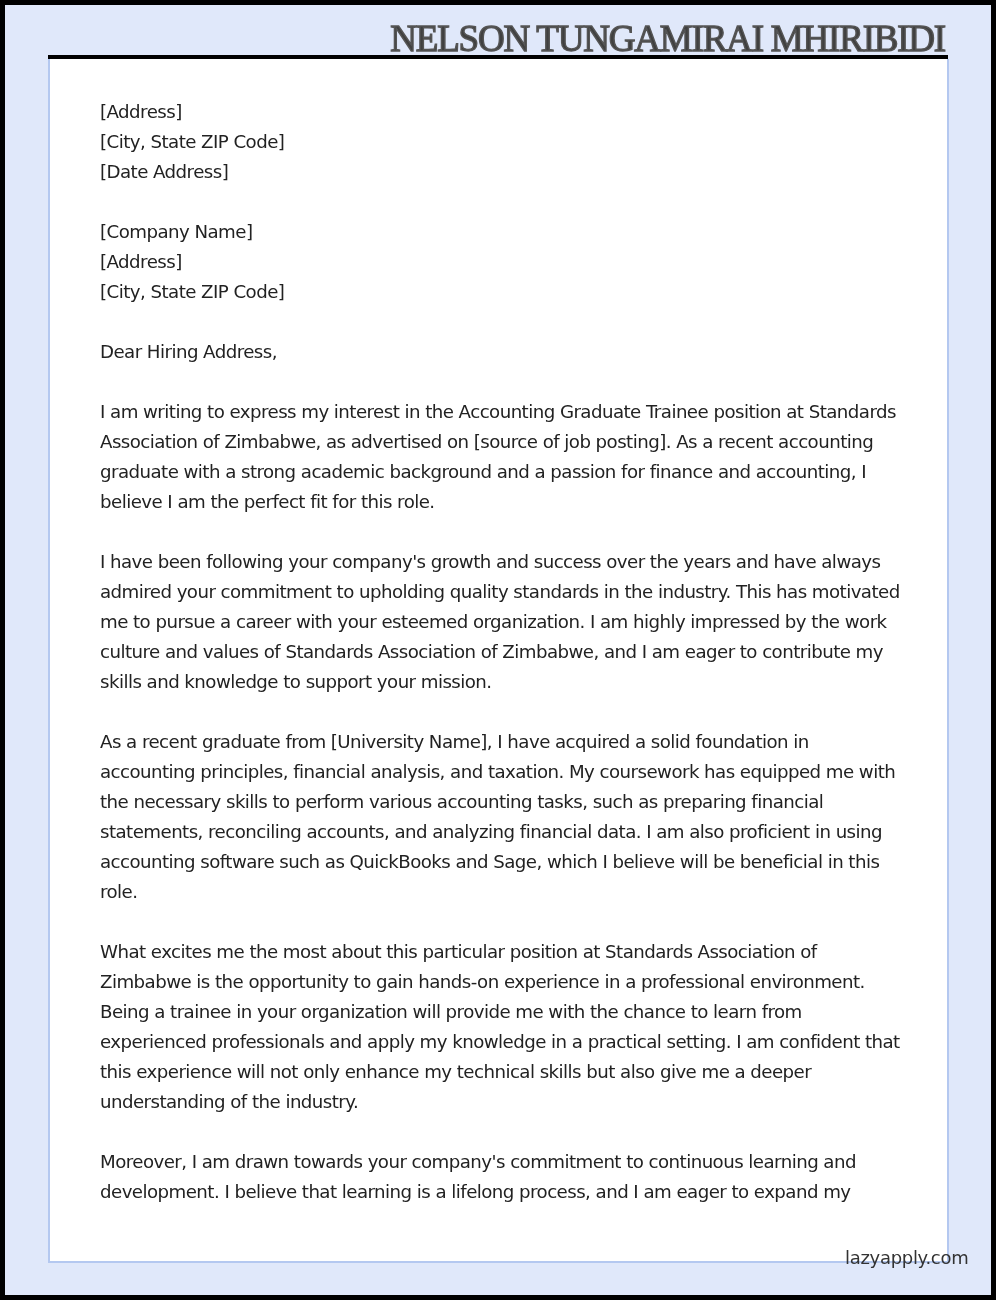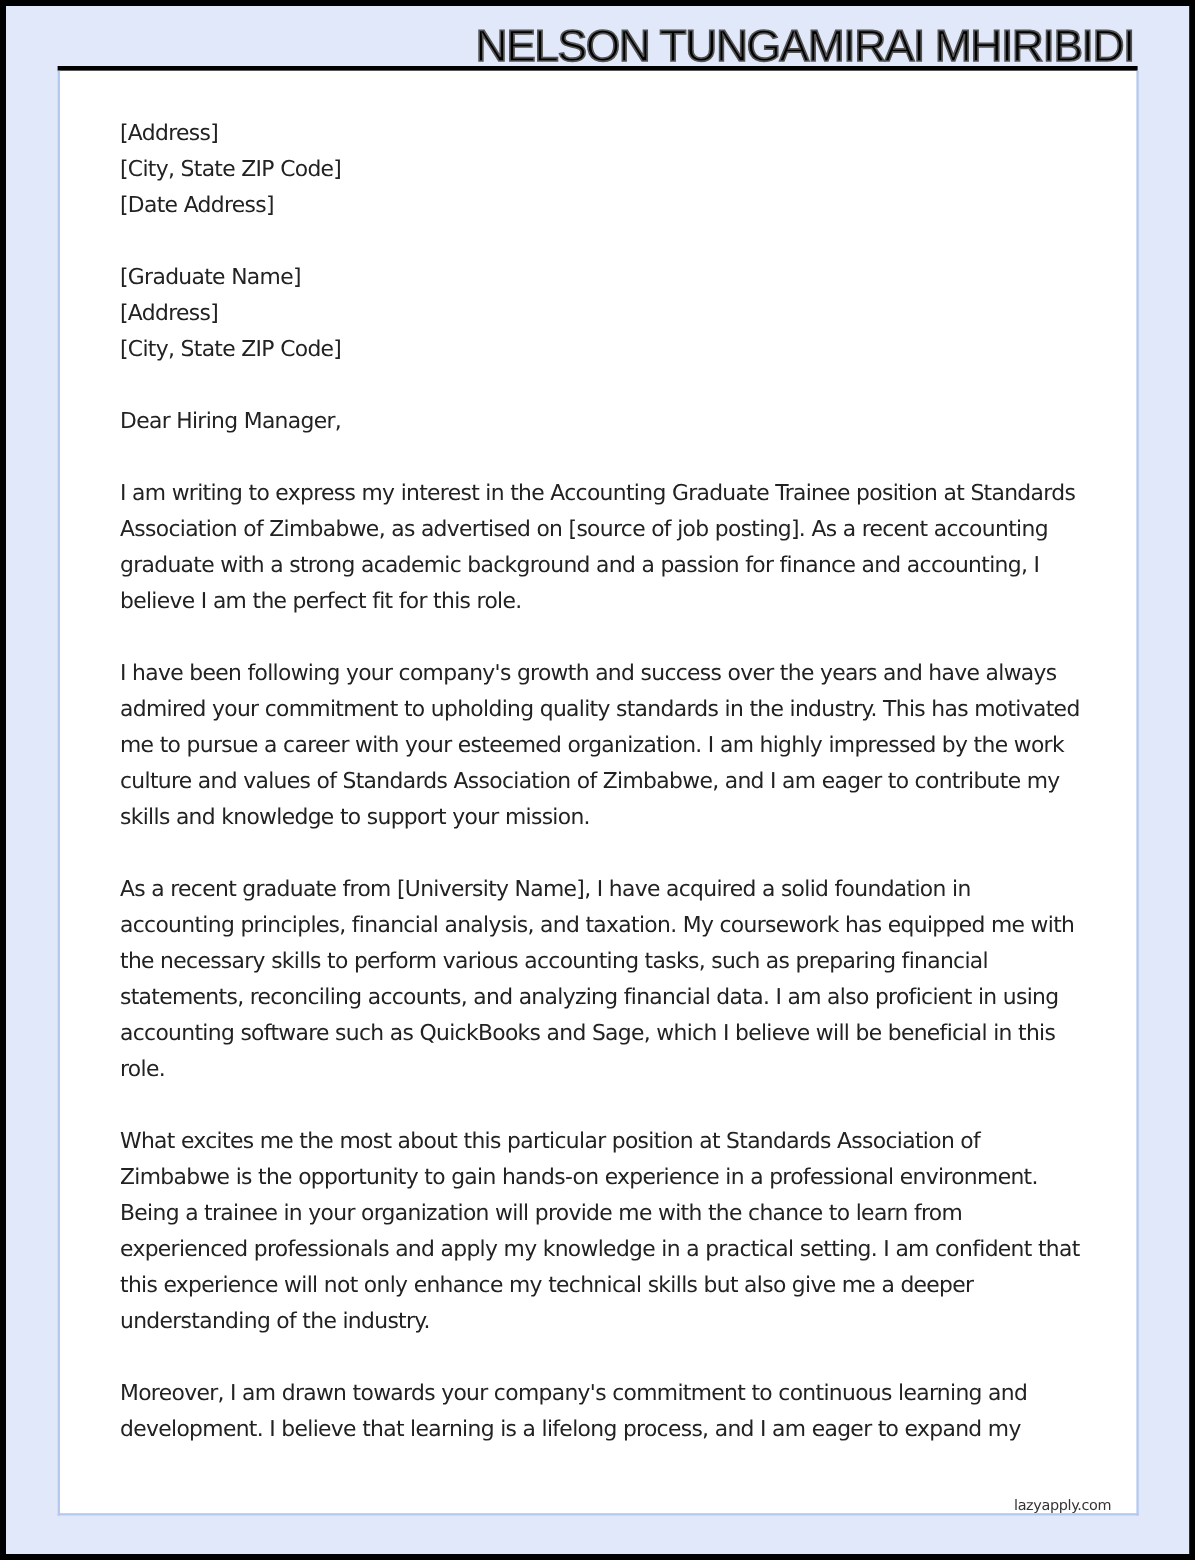--- a/index.html
+++ b/index.html
@@ -20,25 +20,25 @@
       top: 5px;
       width: 986px;
       height: 1290px;
       background: #e0e8fa;
       overflow: hidden;
     }
     .title {
       position: absolute;
       right: 46px;
       top: 12px;
-      font-family: Liberation Sans, sans-serif;
+      font-family: Liberation Serif, serif;
       font-size: 37px;
       font-weight: normal;
       letter-spacing: -1.2px;
-      color: #000000;
+      color: #404040;
       -webkit-text-stroke: 1.4px #555;
       line-height: 44px;
       white-space: nowrap;
       margin: 0;
     }
     .top-rule {
       position: absolute;
       left: 43px;
       top: 50px;
       width: 900px;
@@ -75,21 +75,21 @@
       white-space: nowrap;
     }
     .letter p {
       margin: 0 0 30px 0;
     }
     .watermark {
       position: absolute;
       left: 840px;
       top: 1242px;
       font-family: "DejaVu Sans", sans-serif;
-      font-size: 12px;
+      font-size: 18px;
       letter-spacing: -0.3px;
       color: #333;
       white-space: nowrap;
       z-index: 3;
     }
   </style>
 </head>
 <body>
 
 <div class="frame">
@@ -98,26 +98,26 @@
   <div class="page"></div>
 
   <div class="letter">
     <div class="block">
       <span class="line">[Address]</span>
       <span class="line">[City, State ZIP Code]</span>
       <span class="line">[Date Address]</span>
     </div>
 
     <div class="block">
-      <span class="line">[Graduate Name]</span>
+      <span class="line">[Company Name]</span>
       <span class="line">[Address]</span>
       <span class="line">[City, State ZIP Code]</span>
     </div>
 
-    <p>Dear Hiring Manager,</p>
+    <p>Dear Hiring Address,</p>
 
     <p>I am writing to express my interest in the Accounting Graduate Trainee position at Standards Association of Zimbabwe, as advertised on [source of job posting]. As a recent accounting graduate with a strong academic background and a passion for finance and accounting, I believe I am the perfect fit for this role.</p>
     <p>I have been following your company's growth and success over the years and have always admired your commitment to upholding quality standards in the industry. This has motivated me to pursue a career with your esteemed organization. I am highly impressed by the work culture and values of Standards Association of Zimbabwe, and I am eager to contribute my skills and knowledge to support your mission.</p>
     <p>As a recent graduate from [University Name], I have acquired a solid foundation in accounting principles, financial analysis, and taxation. My coursework has equipped me with the necessary skills to perform various accounting tasks, such as preparing financial statements, reconciling accounts, and analyzing financial data. I am also proficient in using accounting software such as QuickBooks and Sage, which I believe will be beneficial in this role.</p>
     <p>What excites me the most about this particular position at Standards Association of Zimbabwe is the opportunity to gain hands-on experience in a professional environment. Being a trainee in your organization will provide me with the chance to learn from experienced professionals and apply my knowledge in a practical setting. I am confident that this experience will not only enhance my technical skills but also give me a deeper understanding of the industry.</p>
     <p>Moreover, I am drawn towards your company's commitment to continuous learning and development. I believe that learning is a lifelong process, and I am eager to expand my</p>
   </div>
 
   <div class="watermark">lazyapply.com</div>
 </div>

